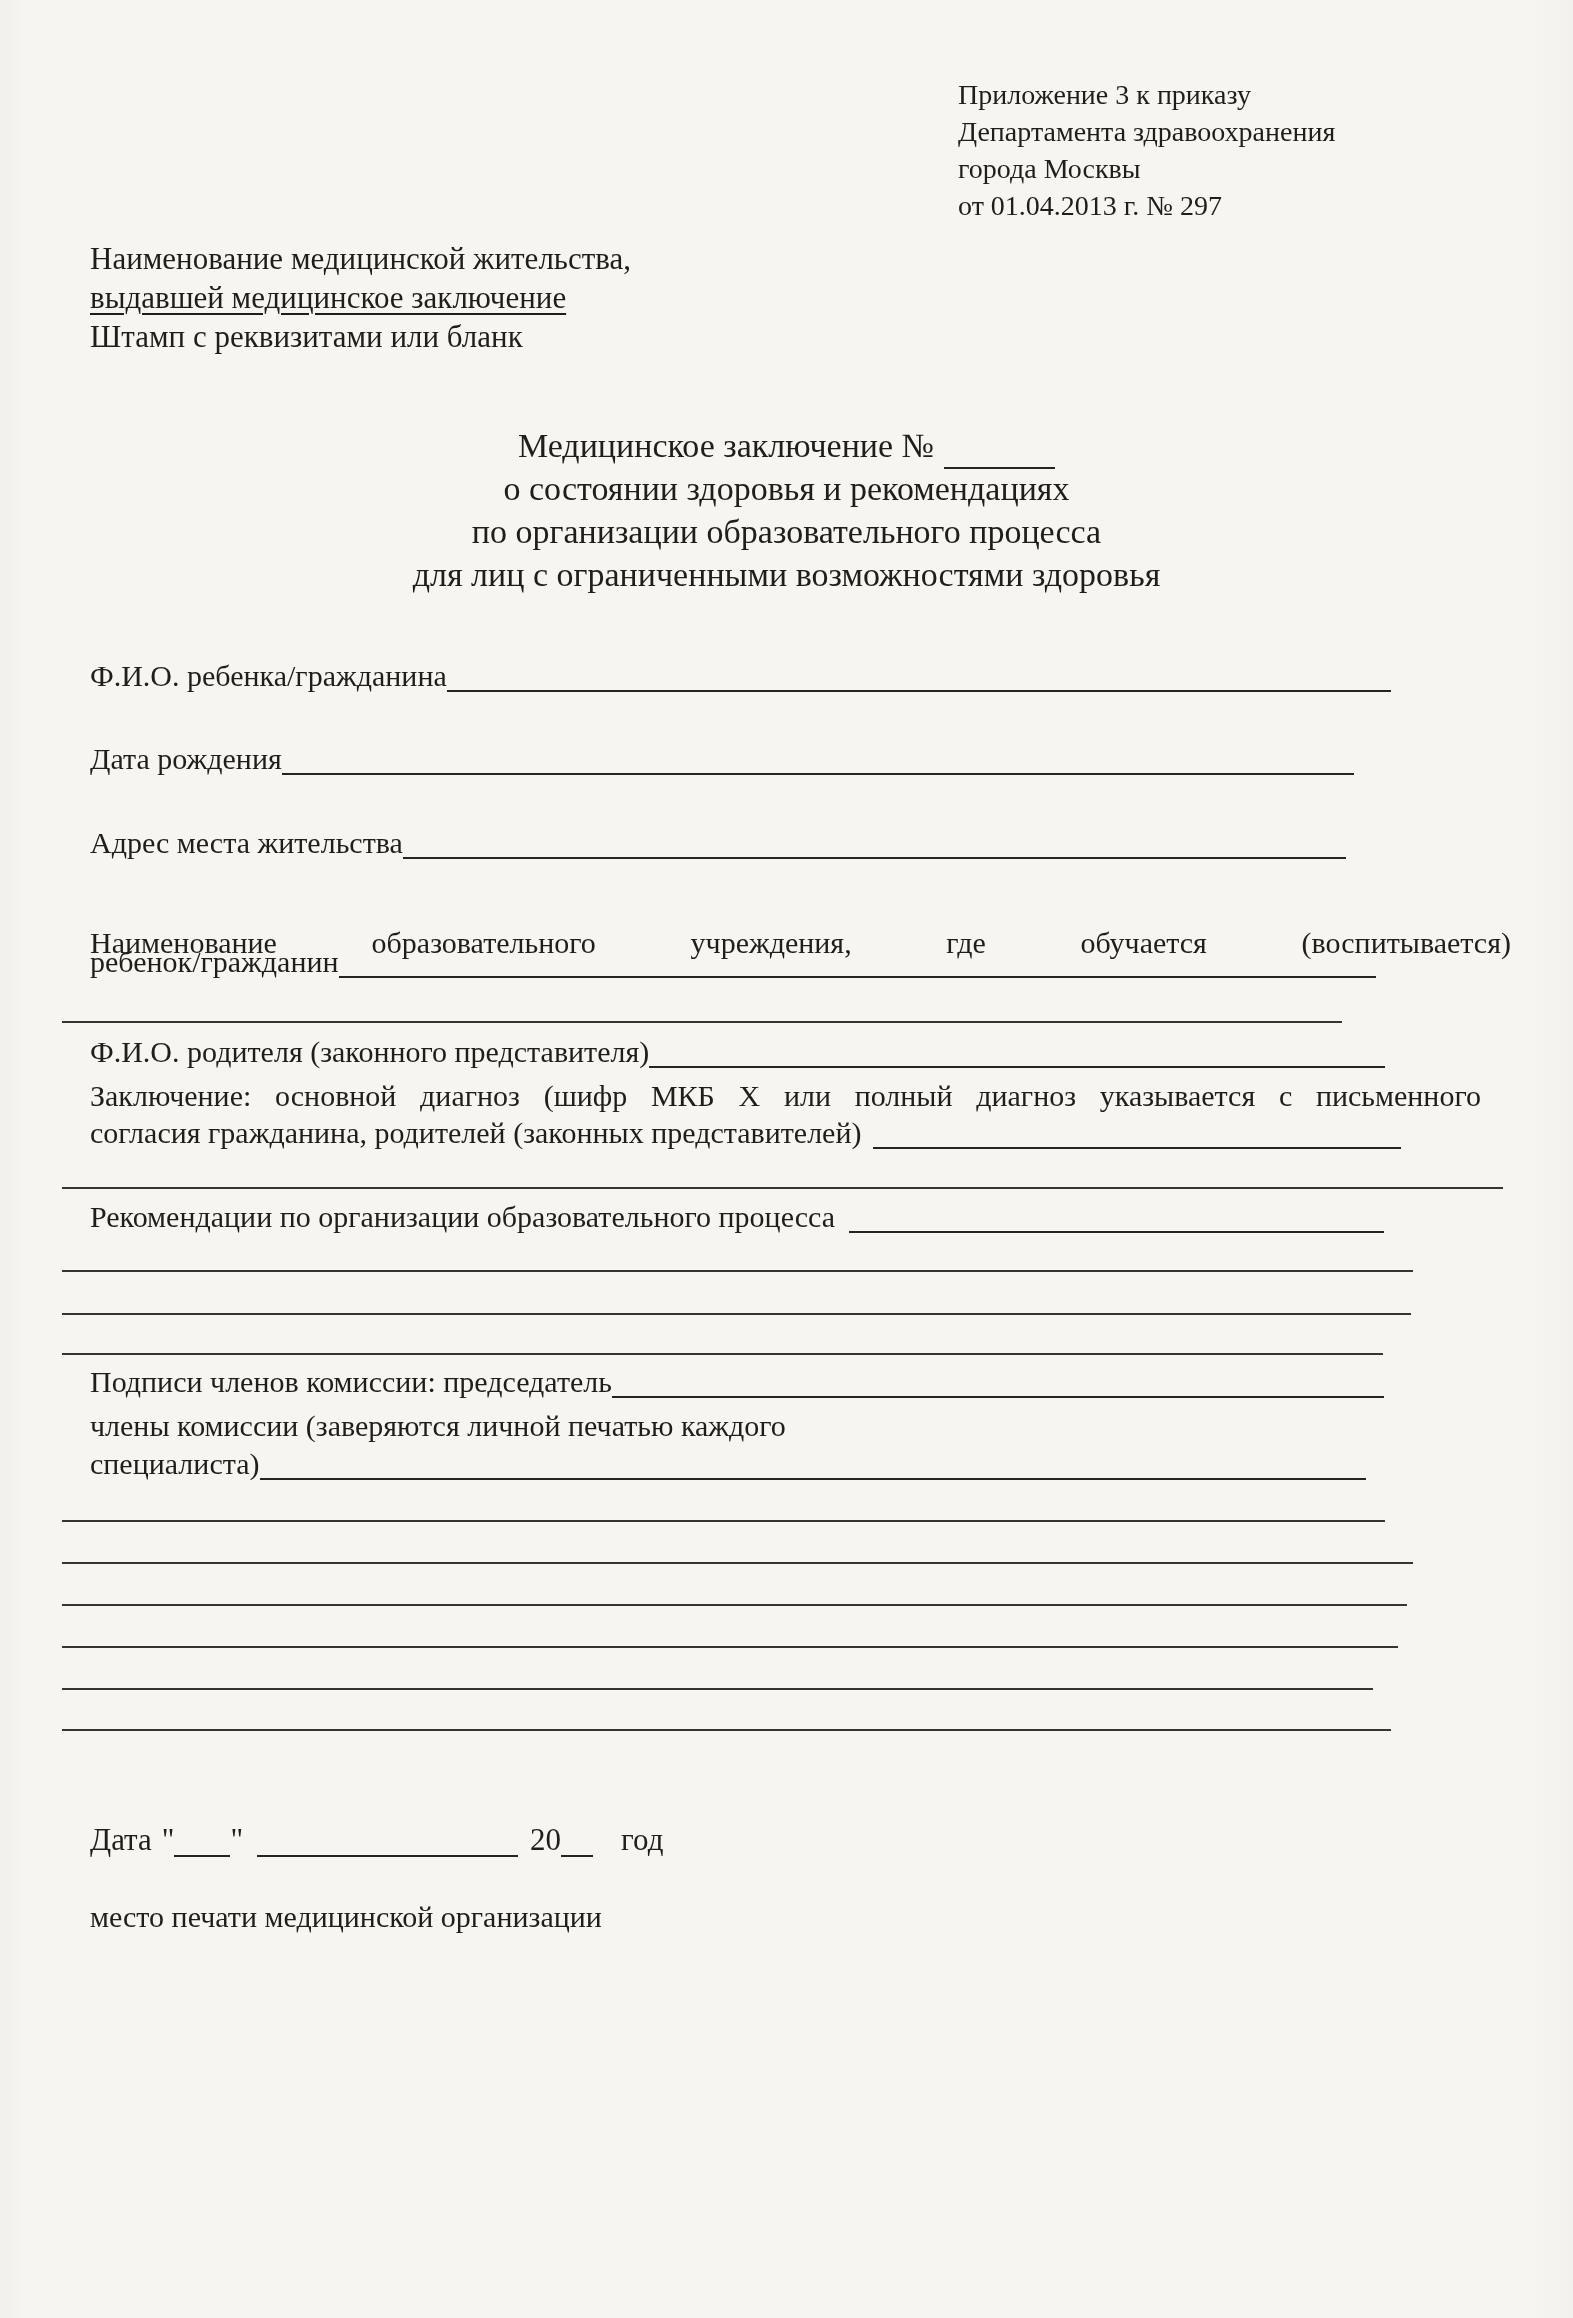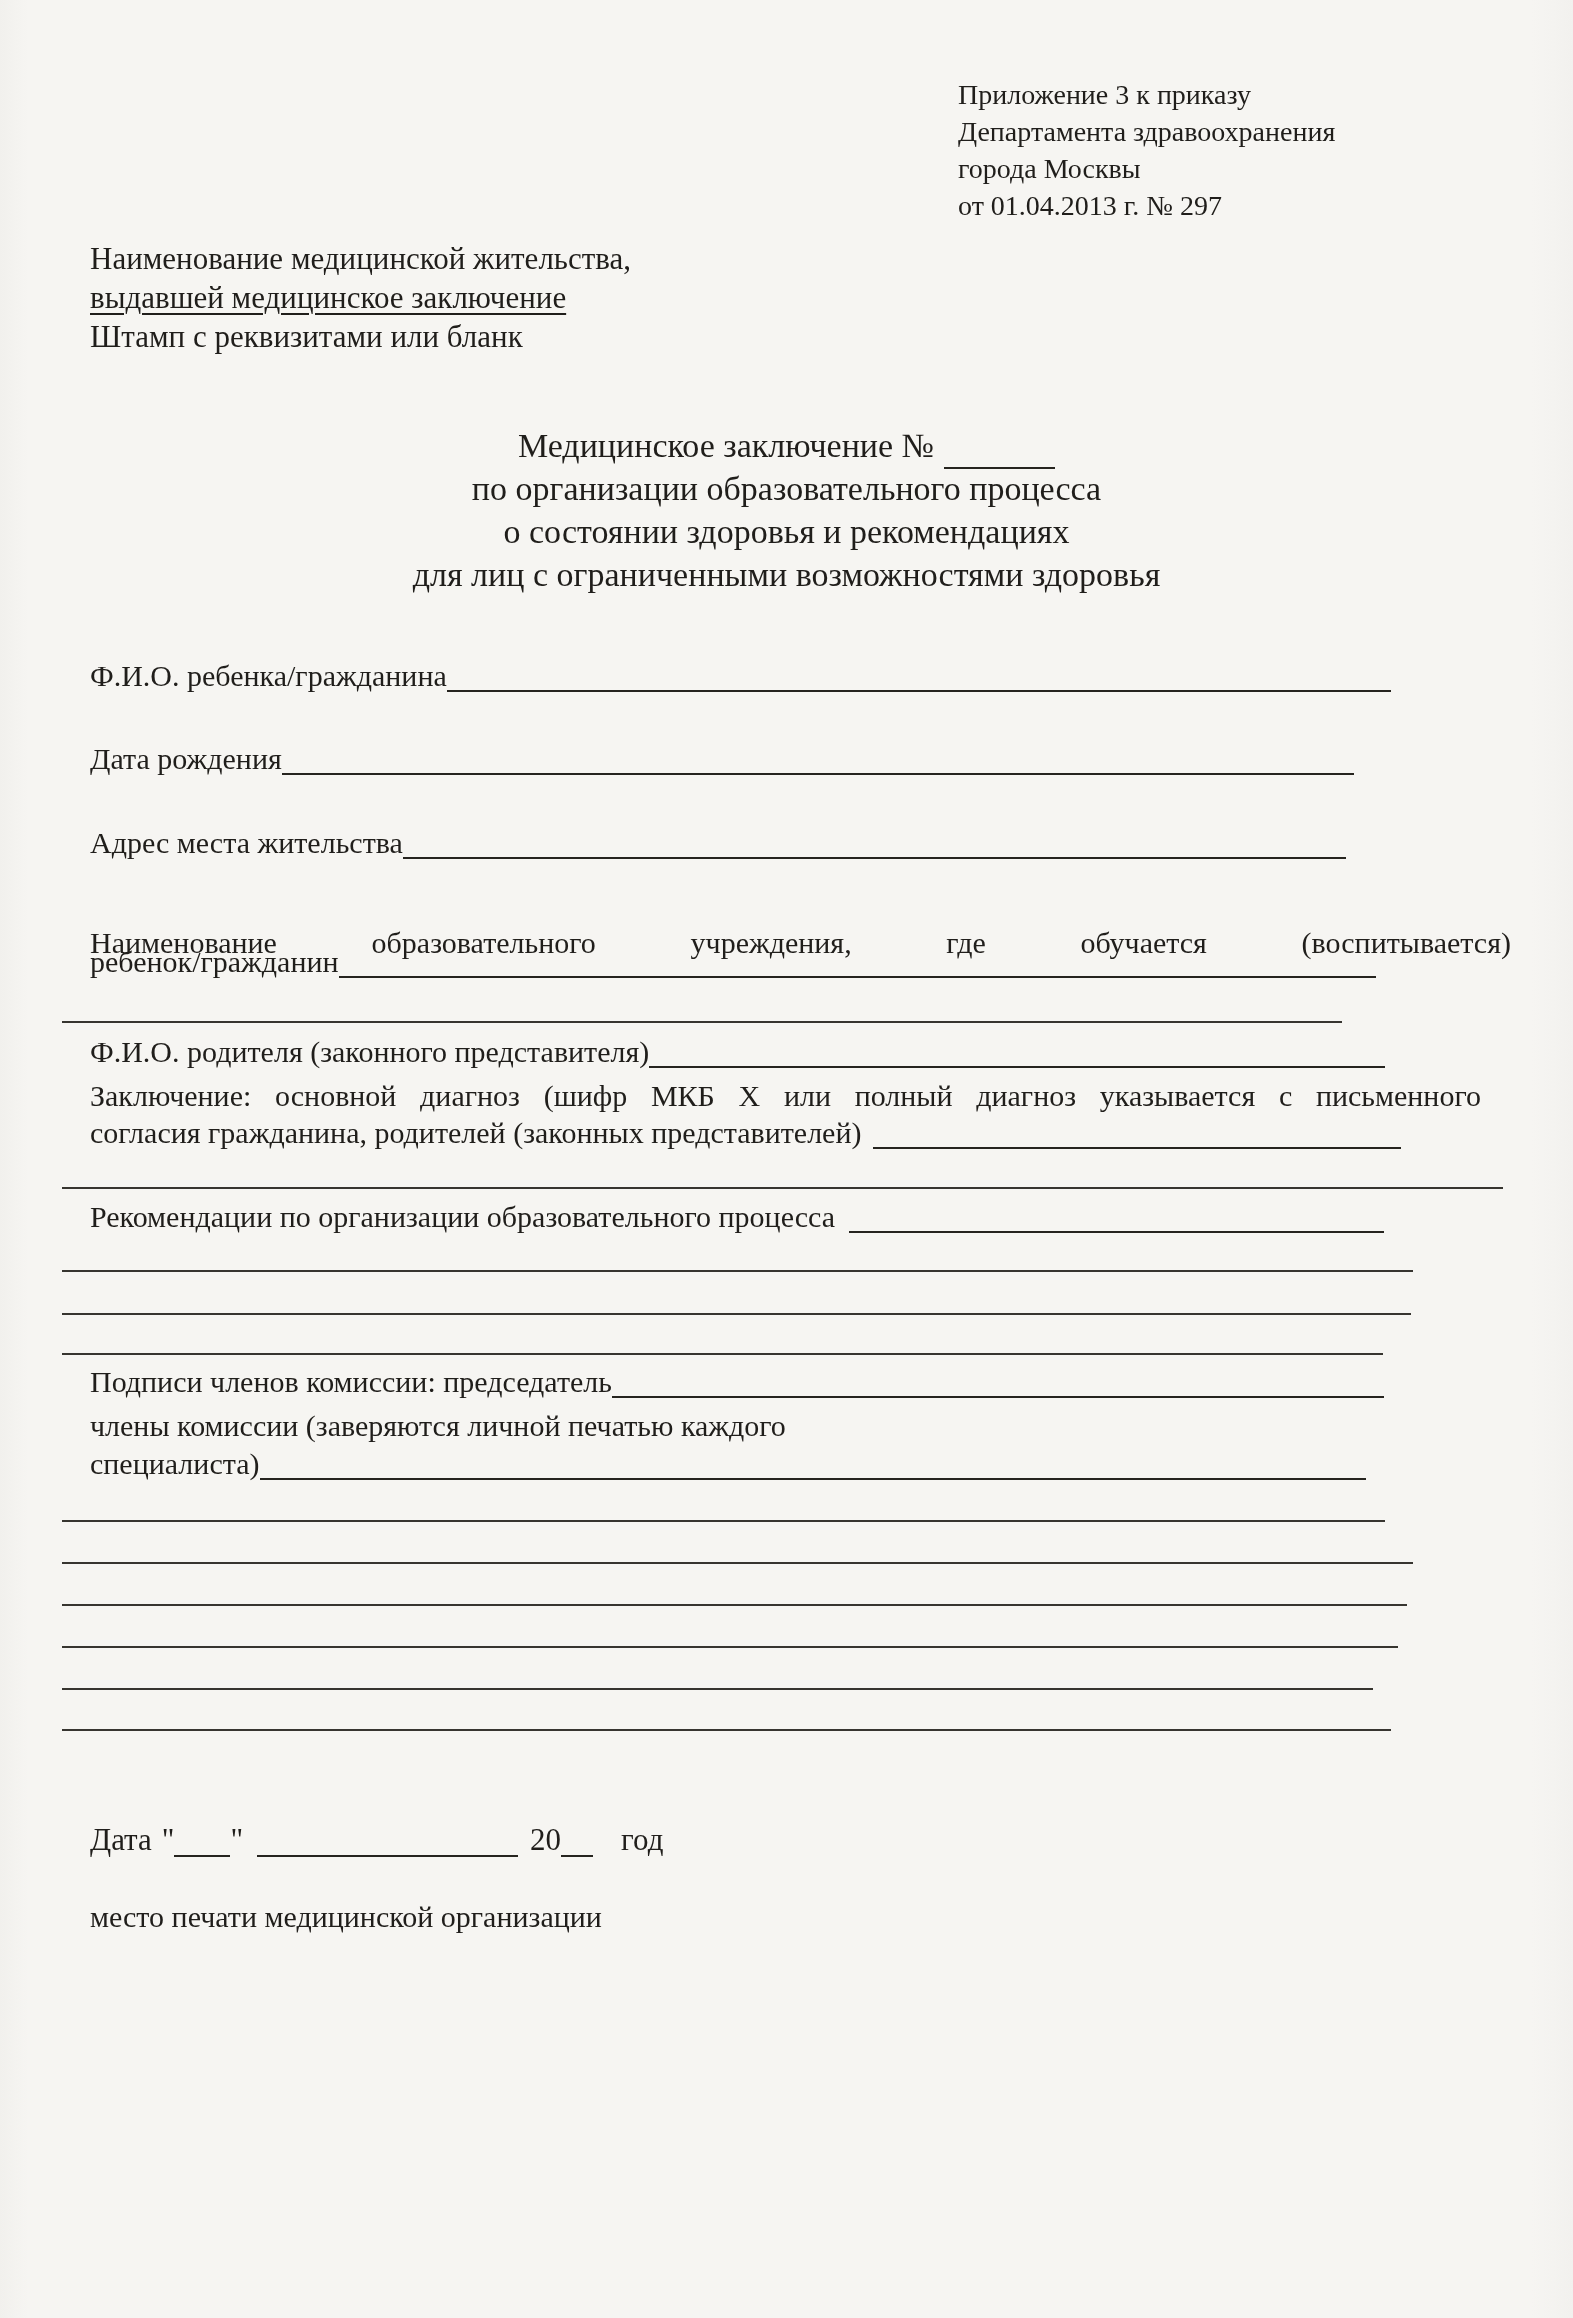--- a/index.html
+++ b/index.html
@@ -68,22 +68,22 @@
   <div class="org">
     <div>Наименование медицинской жительства,</div>
     <div class="ul">выдавшей медицинское заключение</div>
     <div>Штамп с реквизитами или бланк</div>
   </div>
 
   <div class="title">
     <div>
       <span>Медицинское заключение №</span><span class="title-u"></span>
     </div>
+    <div>о состоянии здоровья и рекомендациях</div>
     <div>по организации образовательного процесса</div>
-    <div>о состоянии здоровья и рекомендациях</div>
     <div>для лиц с ограниченными возможностями здоровья</div>
   </div>
 
   <div class="row" style="left:90px;top:655px;width:1301px;">
     <span class="label">Ф.И.О. ребенка/гражданина</span>
     <span class="u"></span>
   </div>
 
   <div class="row" style="left:90px;top:738px;width:1264px;">
     <span class="label">Дата рождения</span>

